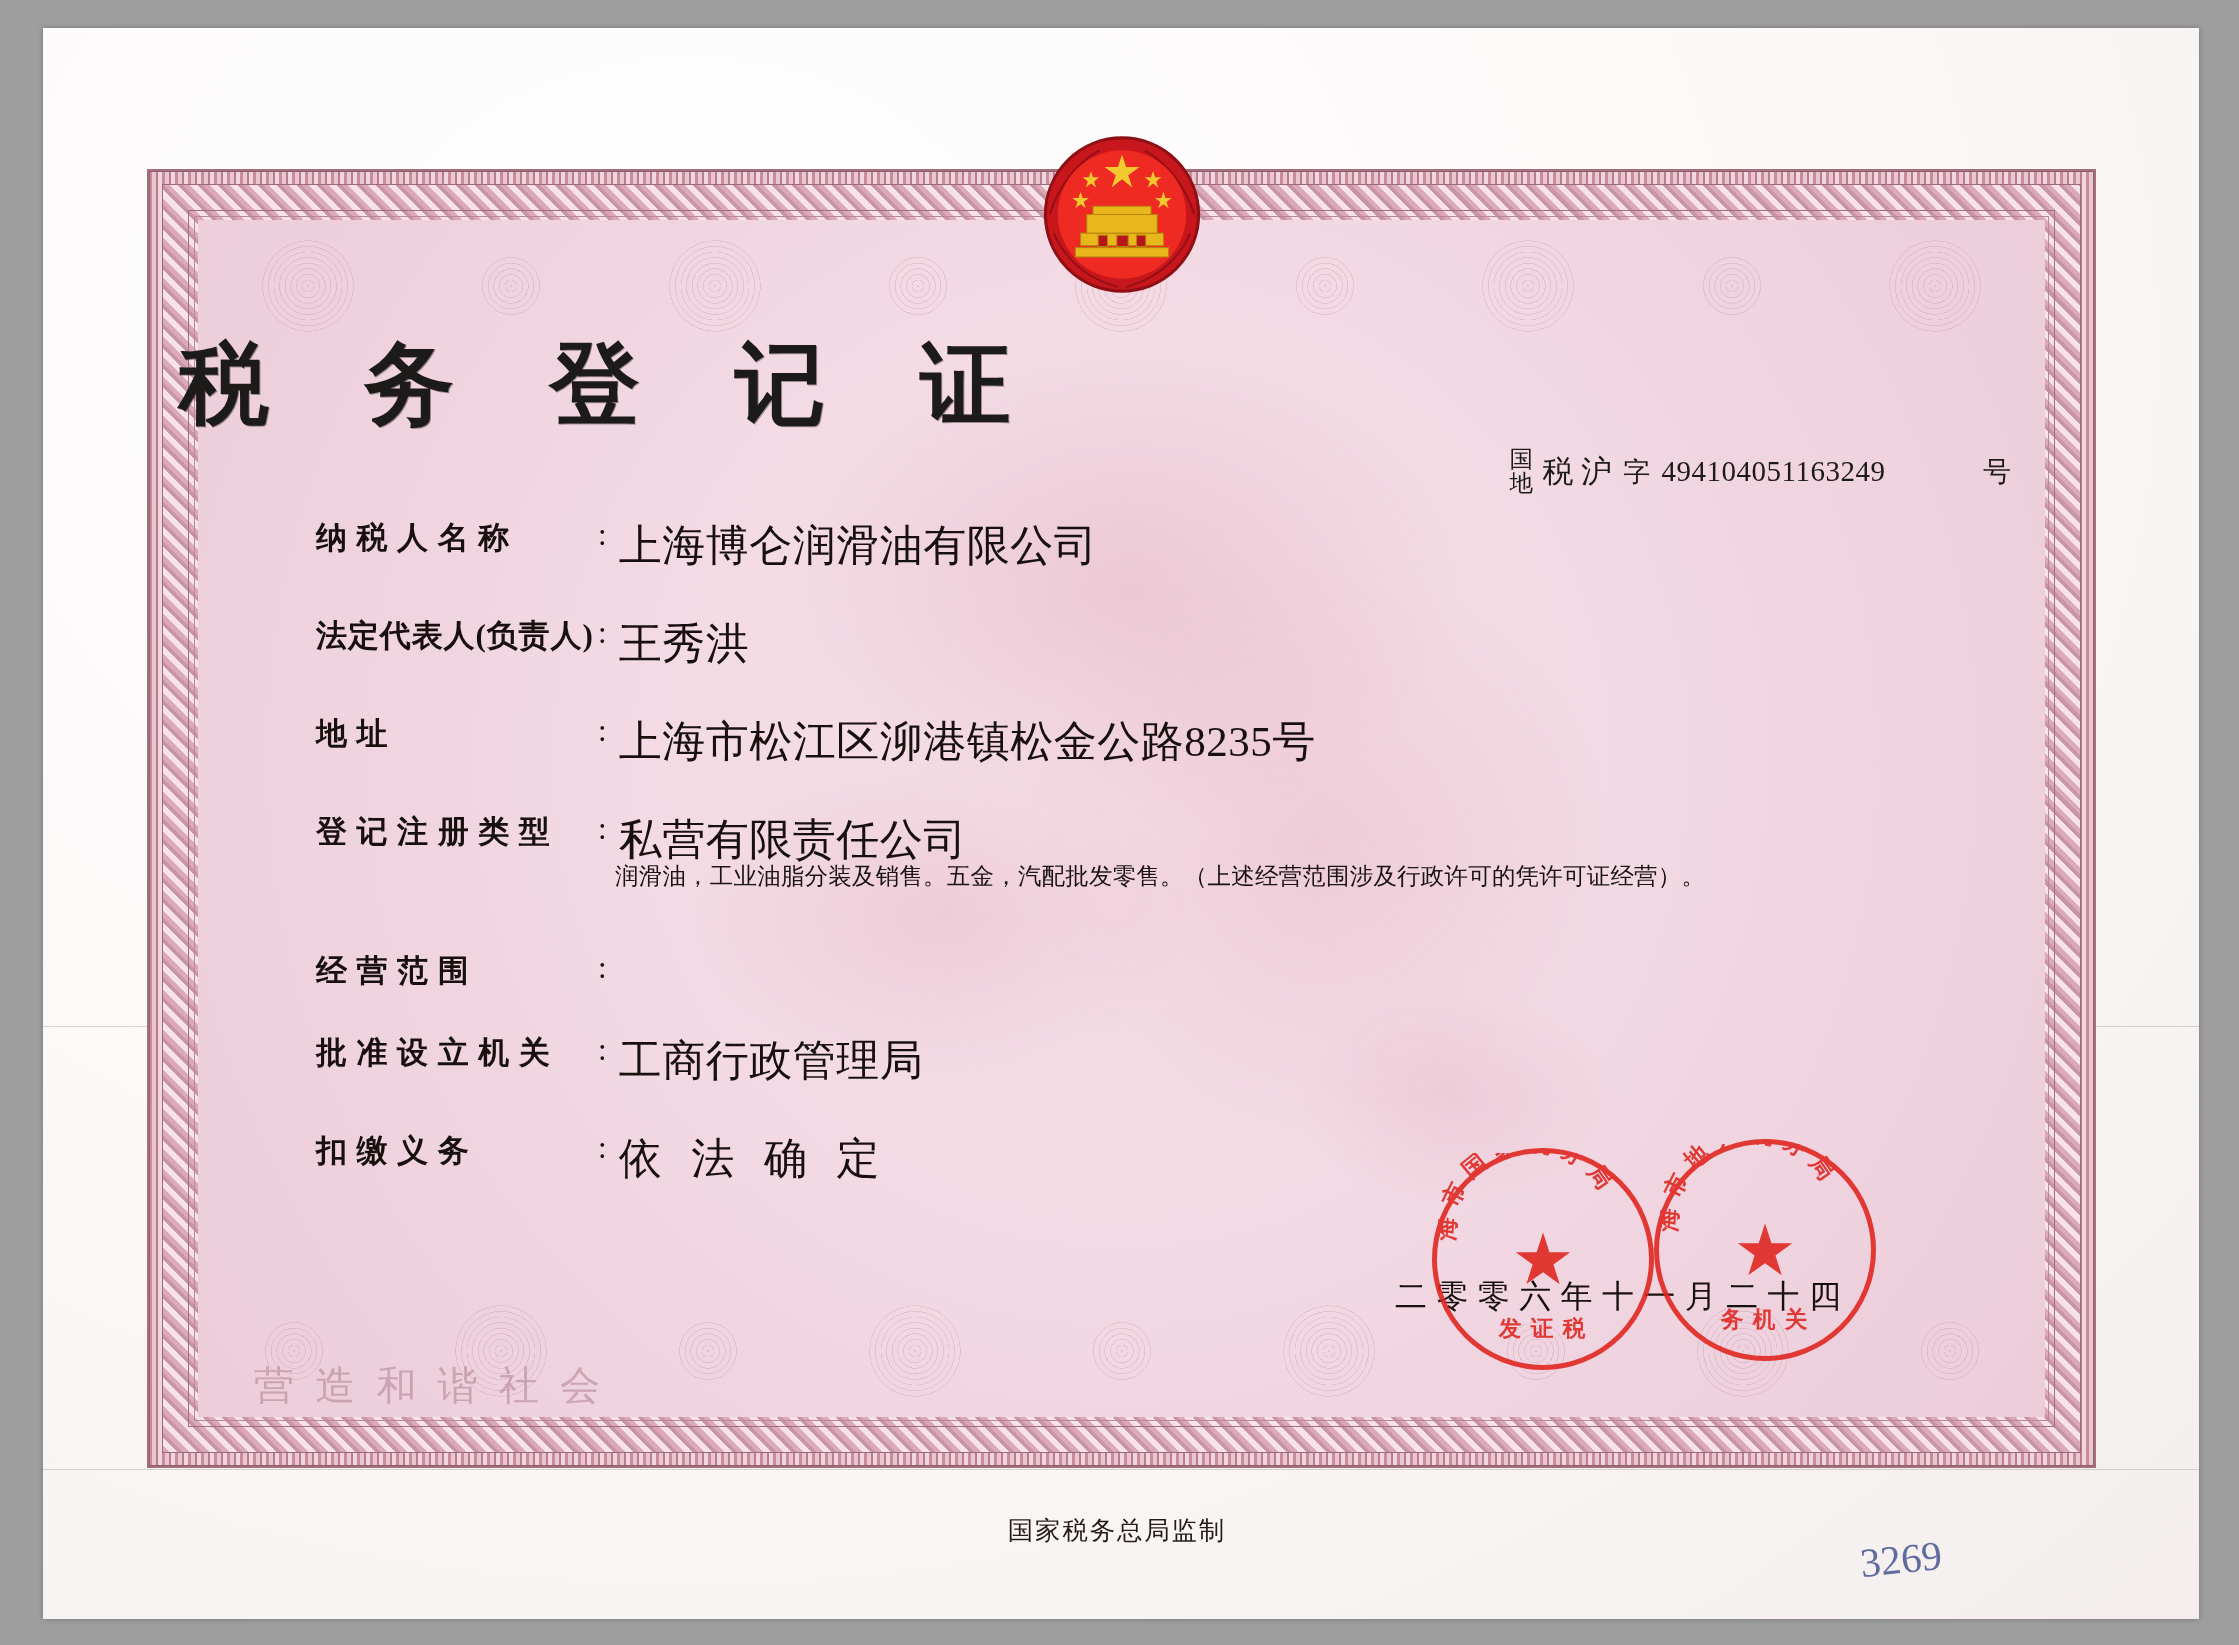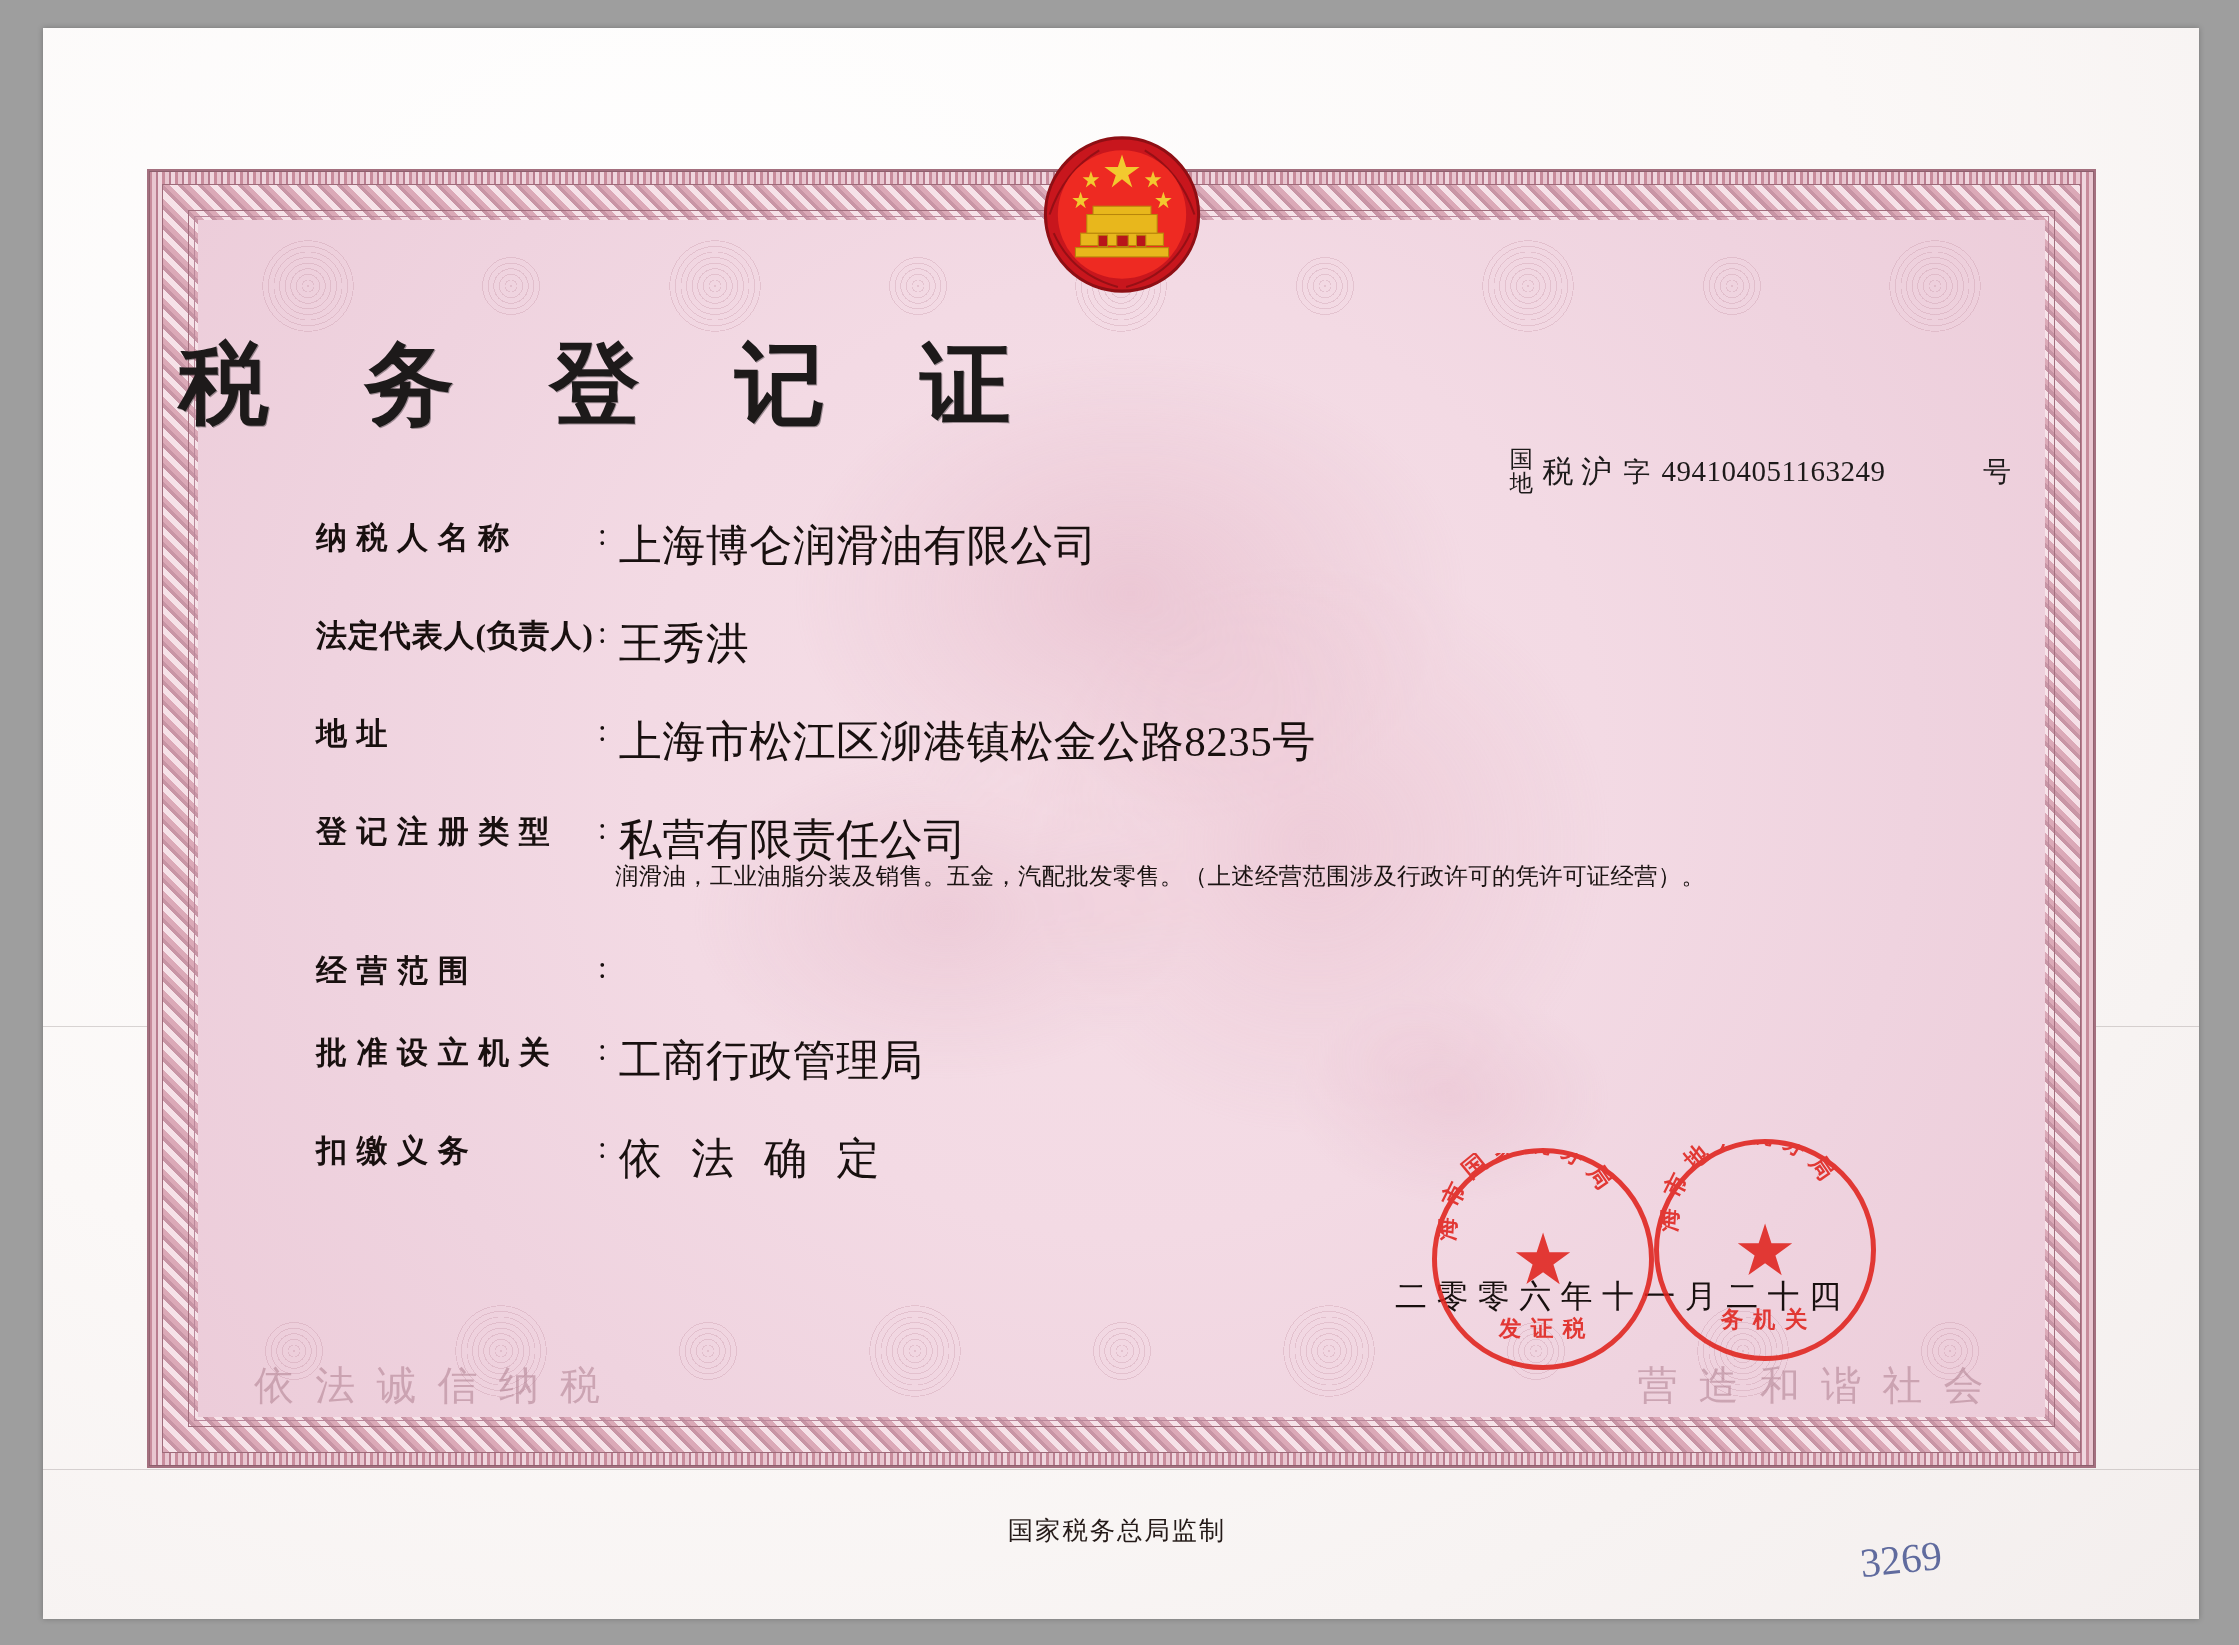--- a/index.html
+++ b/index.html
@@ -346,21 +346,20 @@
         <div class="rosette small"></div>
         <div class="rosette"></div>
         <div class="rosette small"></div>
         <div class="rosette"></div>
         <div class="rosette small"></div>
         <div class="rosette"></div>
         <div class="rosette small"></div>
       </div>
 
       <div id="motto">
-        <span>依 法 诚 信 纳 税</span>
         <span>营 造 和 谐 社 会</span>
       </div>
     </div>
 
     <div id="emblem-wrap">
       <svg viewBox="0 0 200 200" width="207" height="207" aria-hidden="true">
         <g>
 
           <circle cx="100" cy="100" r="74" fill="#c8161d"></circle>
           <circle cx="100" cy="100" r="74" fill="none" stroke="#8e0f14" stroke-width="3"></circle>

